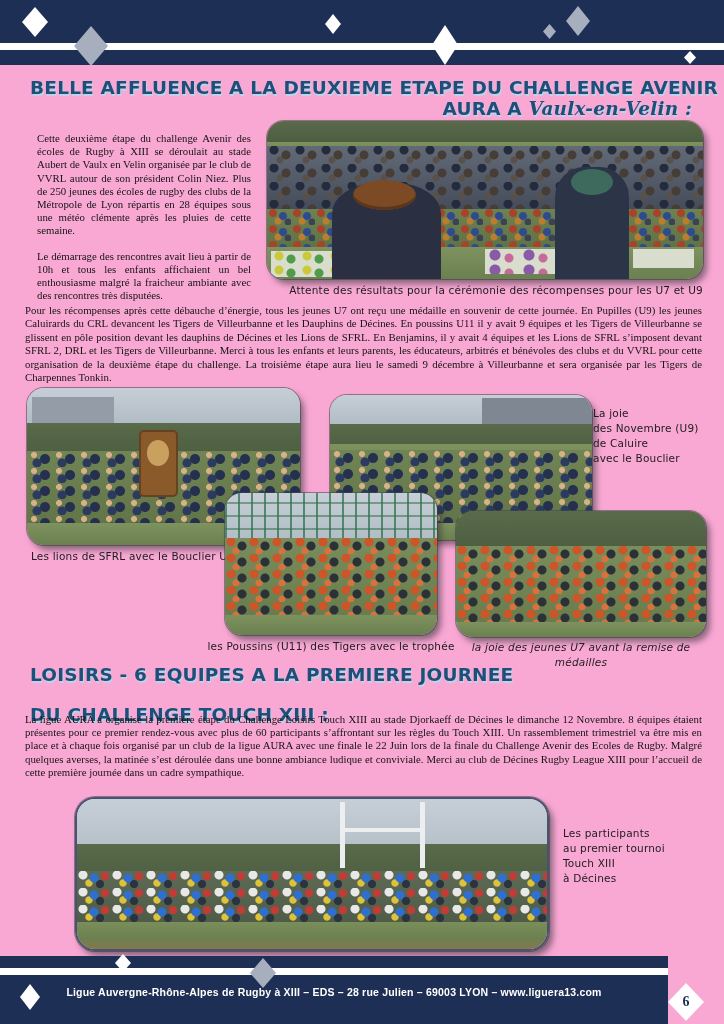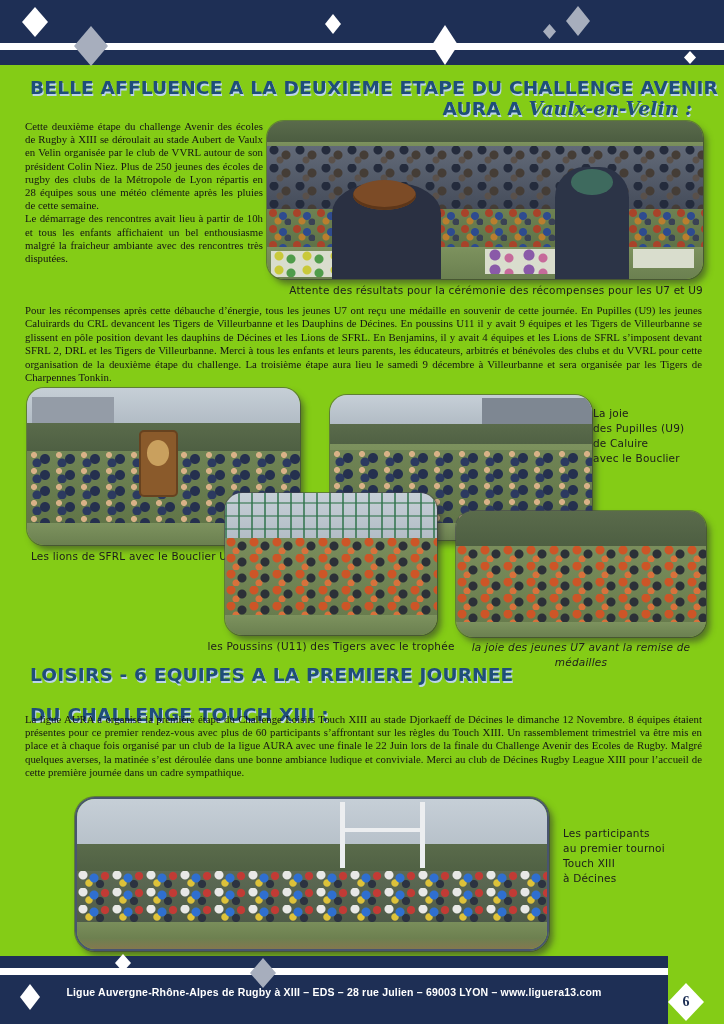--- a/index.html
+++ b/index.html
@@ -1,17 +1,17 @@
 <!DOCTYPE html>
 <html><head>
 <meta charset="utf-8">
 <style>
   html,body { margin:0; padding:0; background:#e9e9e9; }
   #page {
-    position:relative; width:724px; height:1024px; background:#84cc16;
+    position:relative; width:724px; height:1024px; background:#f9a8d4;
     overflow:hidden; font-family:"Liberation Serif", serif; color:#1a1a1a;
     margin:0 auto;
   }
   
   .band-top { position:absolute; left:0; top:0; width:724px; height:65px; background:#1e2f55; }
   .band-top .stripe { position:absolute; left:0; top:43px; width:100%; height:7px; background:#ffffff; }
   .band-bottom { position:absolute; left:0; top:956px; width:668px; height:68px; background:#1e2f55; }
   .band-bottom .stripe { position:absolute; left:0; top:12px; width:100%; height:7px; background:#ffffff; }
   .diamond { position:absolute; clip-path:polygon(50% 0,100% 50%,50% 100%,0 50%); }
   .d-white { background:#ffffff; }
@@ -31,21 +31,21 @@
   .headline {
     position:absolute; font-family:"DejaVu Sans", sans-serif; font-weight:bold;
     color:#1f4e79; text-shadow:1px 2px 0 #bcd4ea; letter-spacing:.2px; font-size:18.5px;
     white-space:nowrap;
   }
   .script { font-family:"DejaVu Serif", serif; font-style:italic; }
   
   .para {
     position:absolute; text-align:justify; font-size:10.8px; color:#141414;
   }
-  .para p { margin:0; }
+  .para p { margin:12px; }
   
   .caption {
     position:absolute; font-family:"DejaVu Sans", sans-serif; font-size:10.5px;
     color:#1c1c1c; letter-spacing:.2px; line-height:15px;
   }
   .cap-center { text-align:center; }
   
   .photo {
     position:absolute; border-radius:17px; overflow:hidden;
     box-shadow:4px 5px 6px rgba(45,45,50,.55), 0 0 0 1px rgba(70,70,80,.55);
@@ -185,21 +185,21 @@
     <div class="band sky" style="top:0;height:20%;"></div>
     <div class="building" style="right:0;top:2%;width:42%;height:20%;background:#7e8792;"></div>
     <div class="band trees" style="top:20%;height:20%;"></div>
     <div class="band grass" style="top:34%;height:30%;"></div>
     <div class="band kids-navy" style="top:38%;height:50%;"></div>
     <div class="band grass" style="top:88%;height:12%;"></div>
   </div>
 
   <div class="caption" style="left:593px;top:406px;width:125px;">
     <div>La joie</div>
-    <div>des  Pupilles (U9)</div>
+    <div>des  Novembre (U9)</div>
     <div>de Caluire</div>
     <div>avec le Bouclier</div>
   </div>
 
   <div class="caption" style="left:31px;top:549px;width:240px;">Les lions de SFRL avec le Bouclier U13</div>
 
   <div class="photo" style="left:225px;top:493px;width:212px;height:142px;z-index:3;">
     <div class="band sky" style="top:0;height:34%;"></div>
     <div class="fence" style="top:0;height:72%;"></div>
     <div class="band kids-tigers" style="top:32%;height:54%;"></div>

